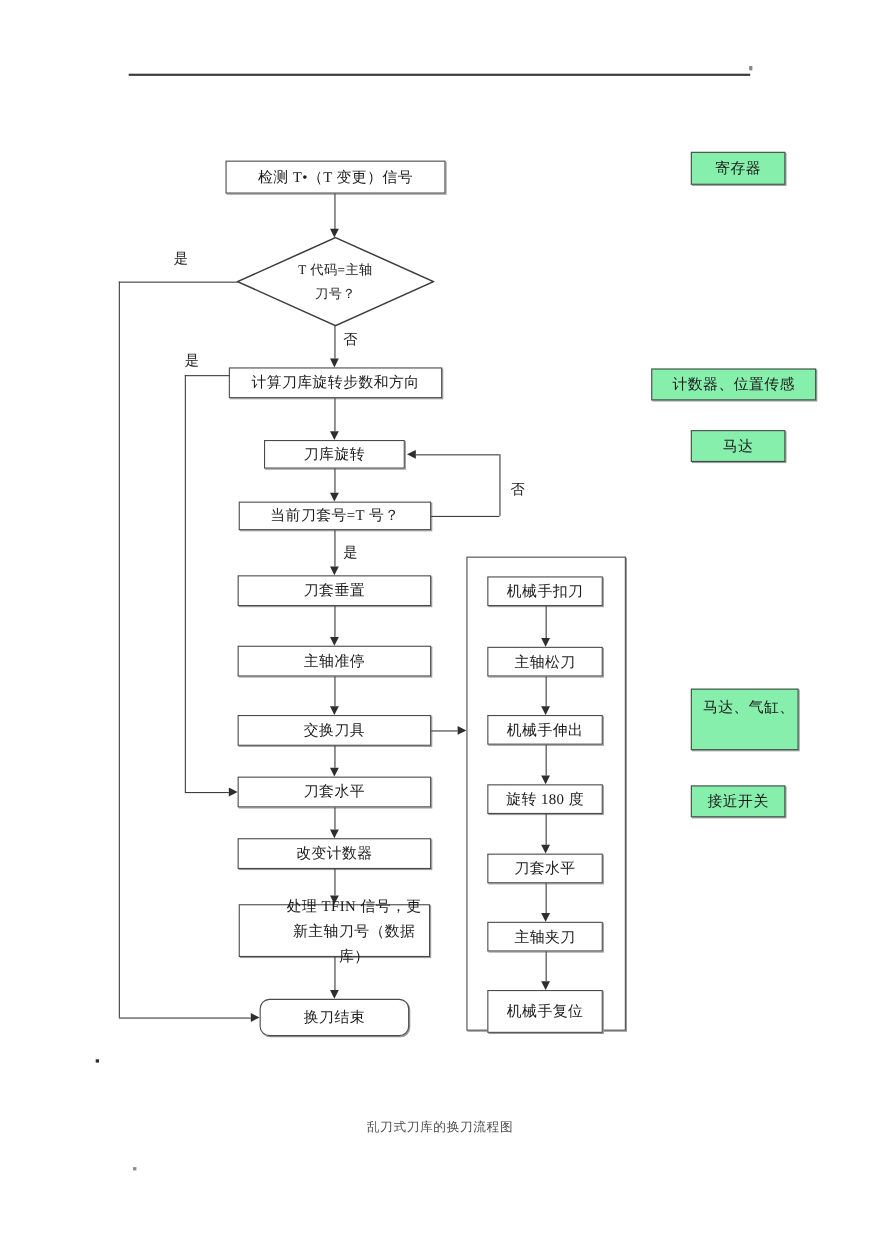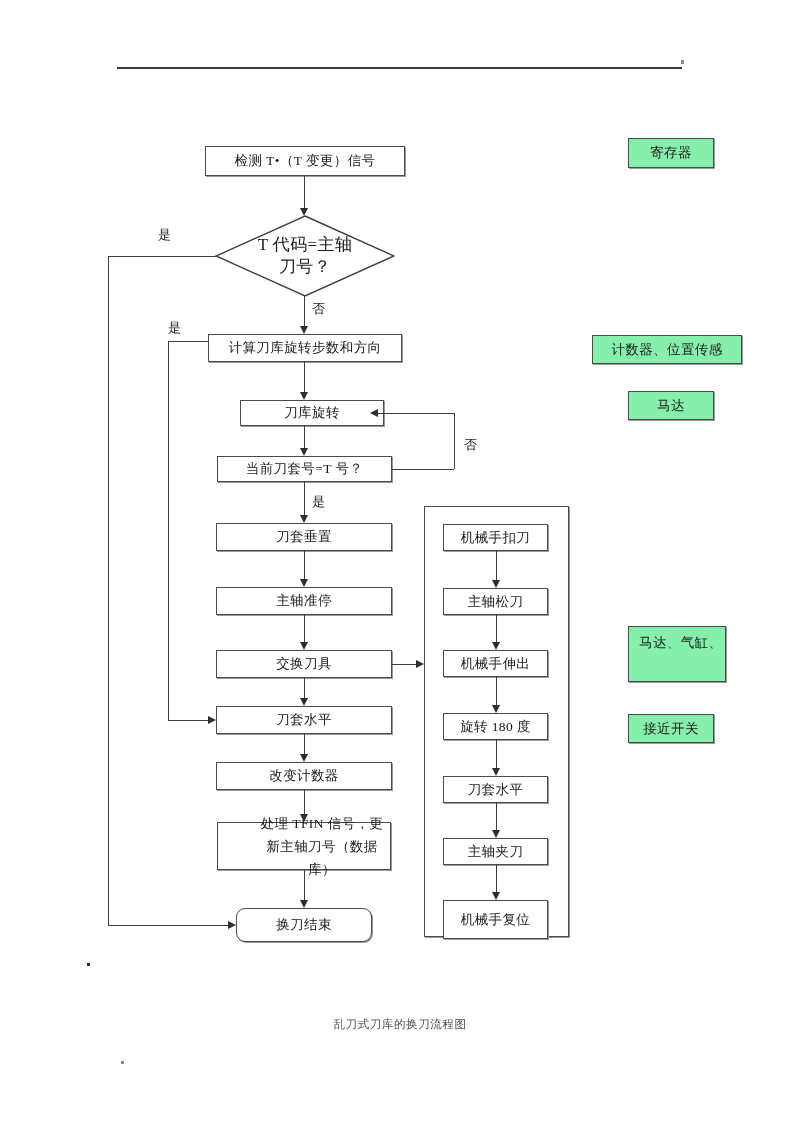--- a/index.html
+++ b/index.html
@@ -89,21 +89,21 @@
   .diamond-wrap{ position:absolute; }
   .diamond-wrap svg{ display:block; }
   .diamond-label{
     position:absolute;
     left:0; top:0;
     width:100%; height:100%;
     display:flex;
     align-items:center;
     justify-content:center;
     text-align:center;
-    font-size:17px;
+    font-size:12px;
     line-height:22px;
     letter-spacing:.4px;
     white-space:pre-line;
     pointer-events:none;
     font-family:Liberation Serif, serif;
   }
   
   .ln{ position:absolute; background:#3d3d3d; }
   .ln.v{ width:1px; }
   .ln.h{ height:1px; }
@@ -149,21 +149,21 @@
 
 <div id="page">
 
   <div class="hrule"></div>
   <div class="hrule-tick"></div>
 
   <div class="node" style="left:205px;top:146px;width:200px;height:30px;">检测 T•（T 变更）信号</div>
 
   <div class="node" style="left:208px;top:334px;width:194px;height:28px;">计算刀库旋转步数和方向</div>
 
-  <div class="node" style="left:240px;top:400px;width:144px;height:26px;">刀库旋转</div>
+  <div class="node" style="left:240px;top:400px;width:128px;height:26px;">刀库旋转</div>
 
   <div class="node" style="left:217px;top:456px;width:175px;height:26px;">当前刀套号=T 号？</div>
 
   <div class="node" style="left:216px;top:523px;width:176px;height:28px;">刀套垂置</div>
 
   <div class="node" style="left:216px;top:587px;width:176px;height:28px;">主轴准停</div>
 
   <div class="node" style="left:216px;top:650px;width:176px;height:28px;">交换刀具</div>
 
   <div class="node" style="left:216px;top:706px;width:176px;height:28px;">刀套水平</div>

